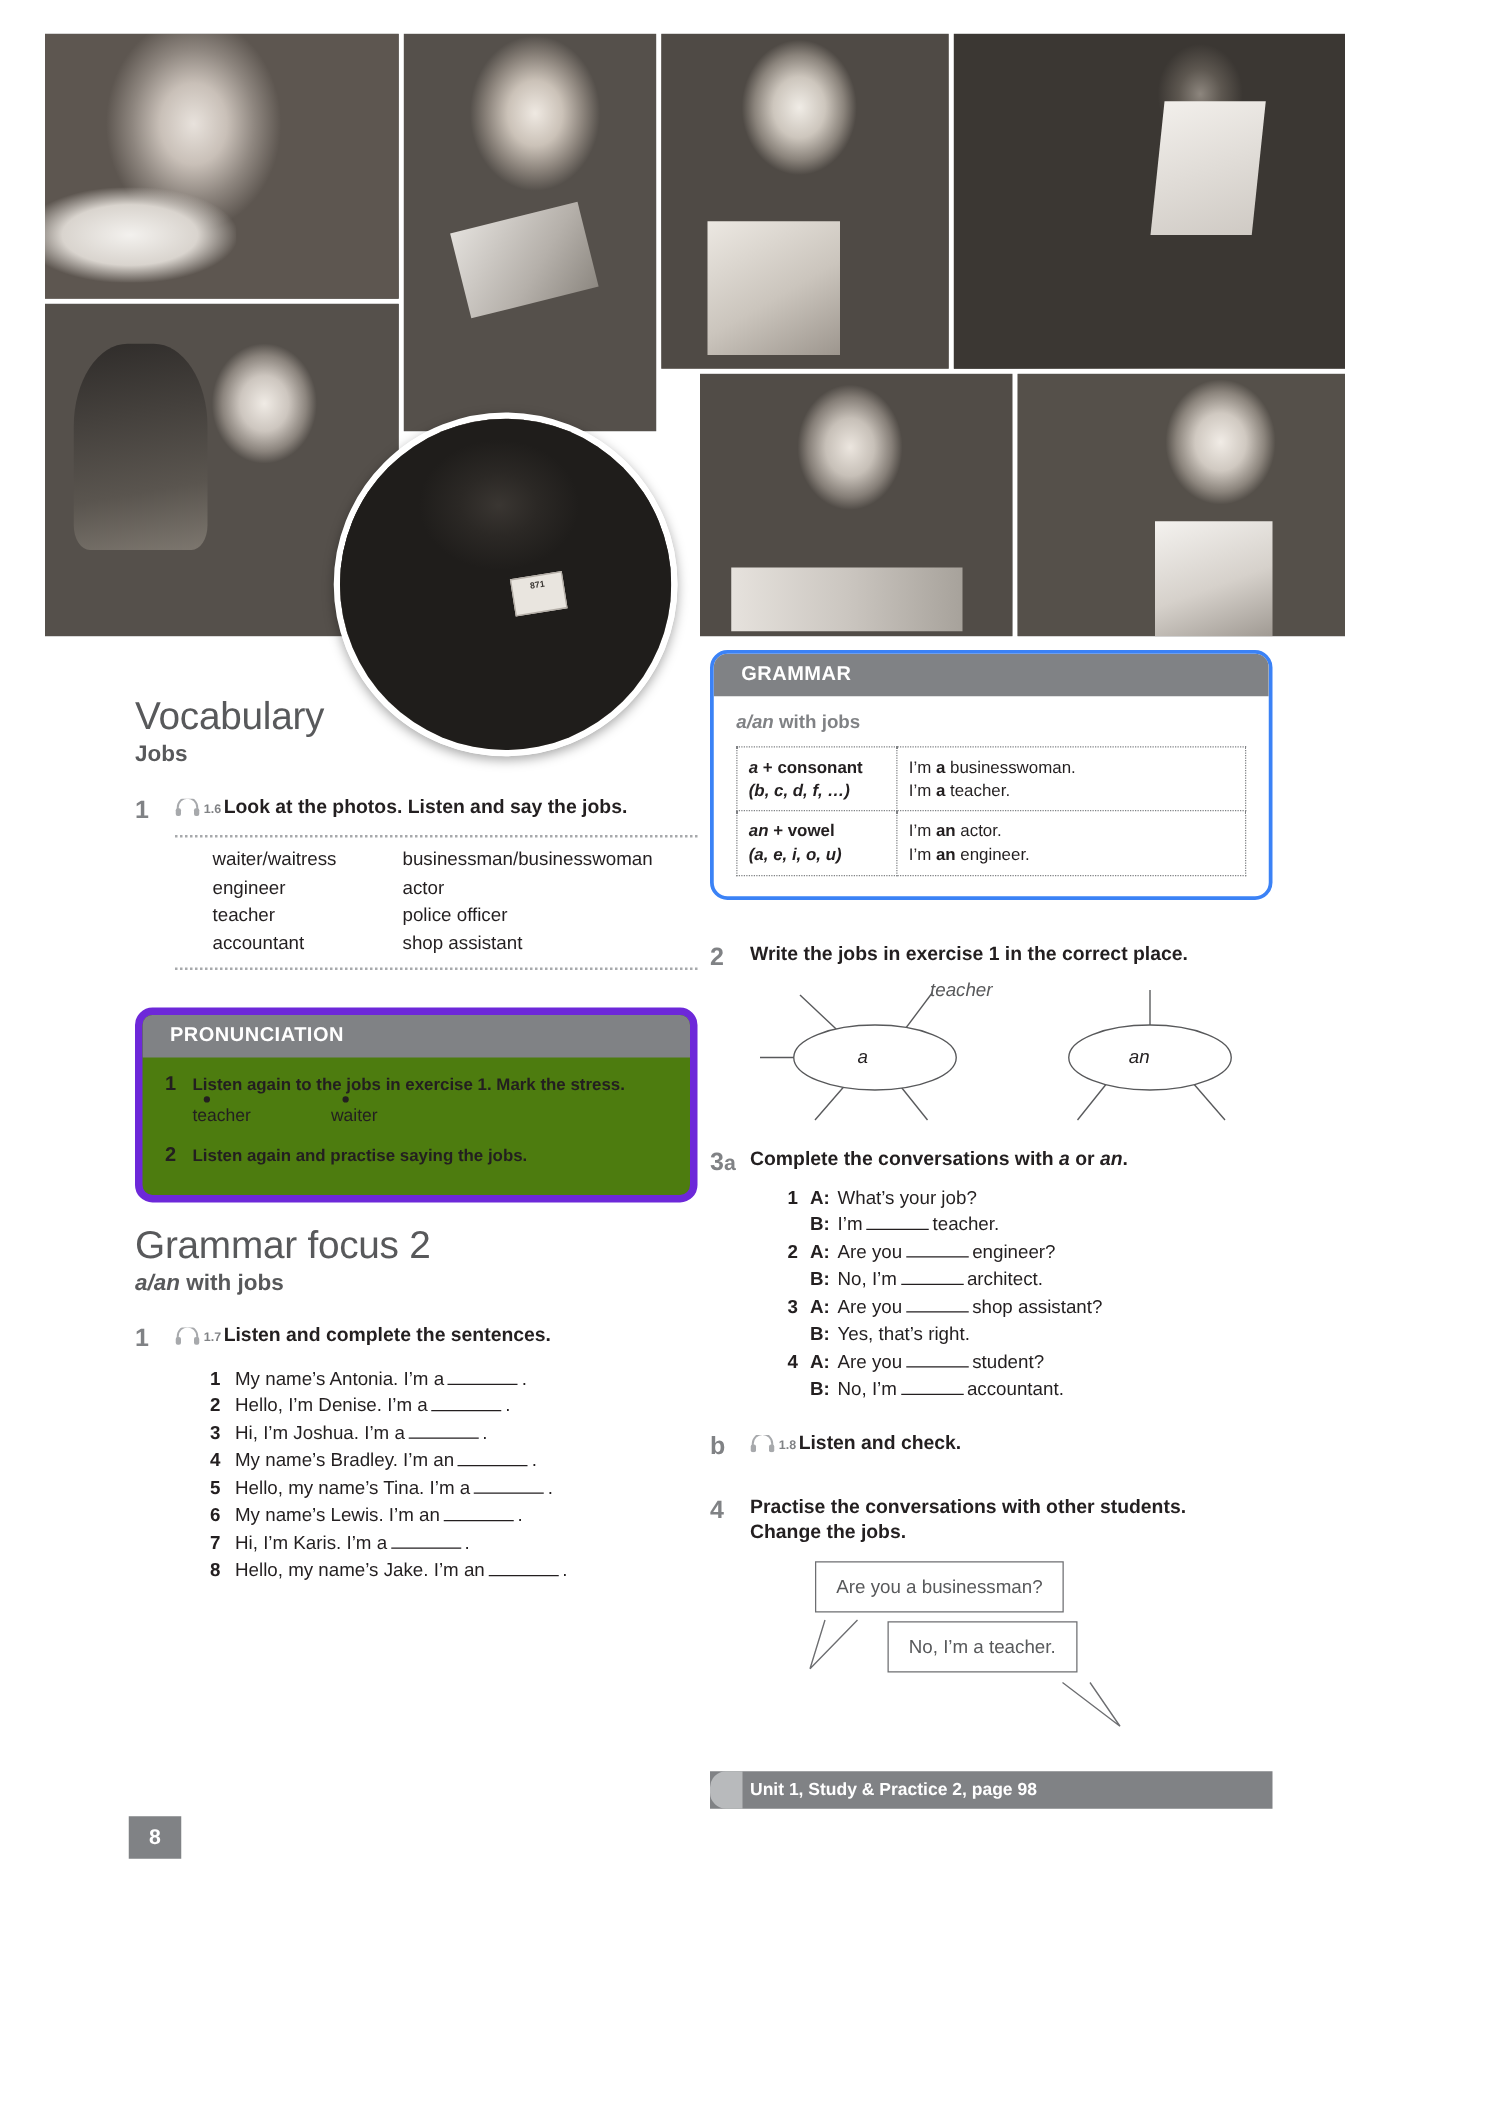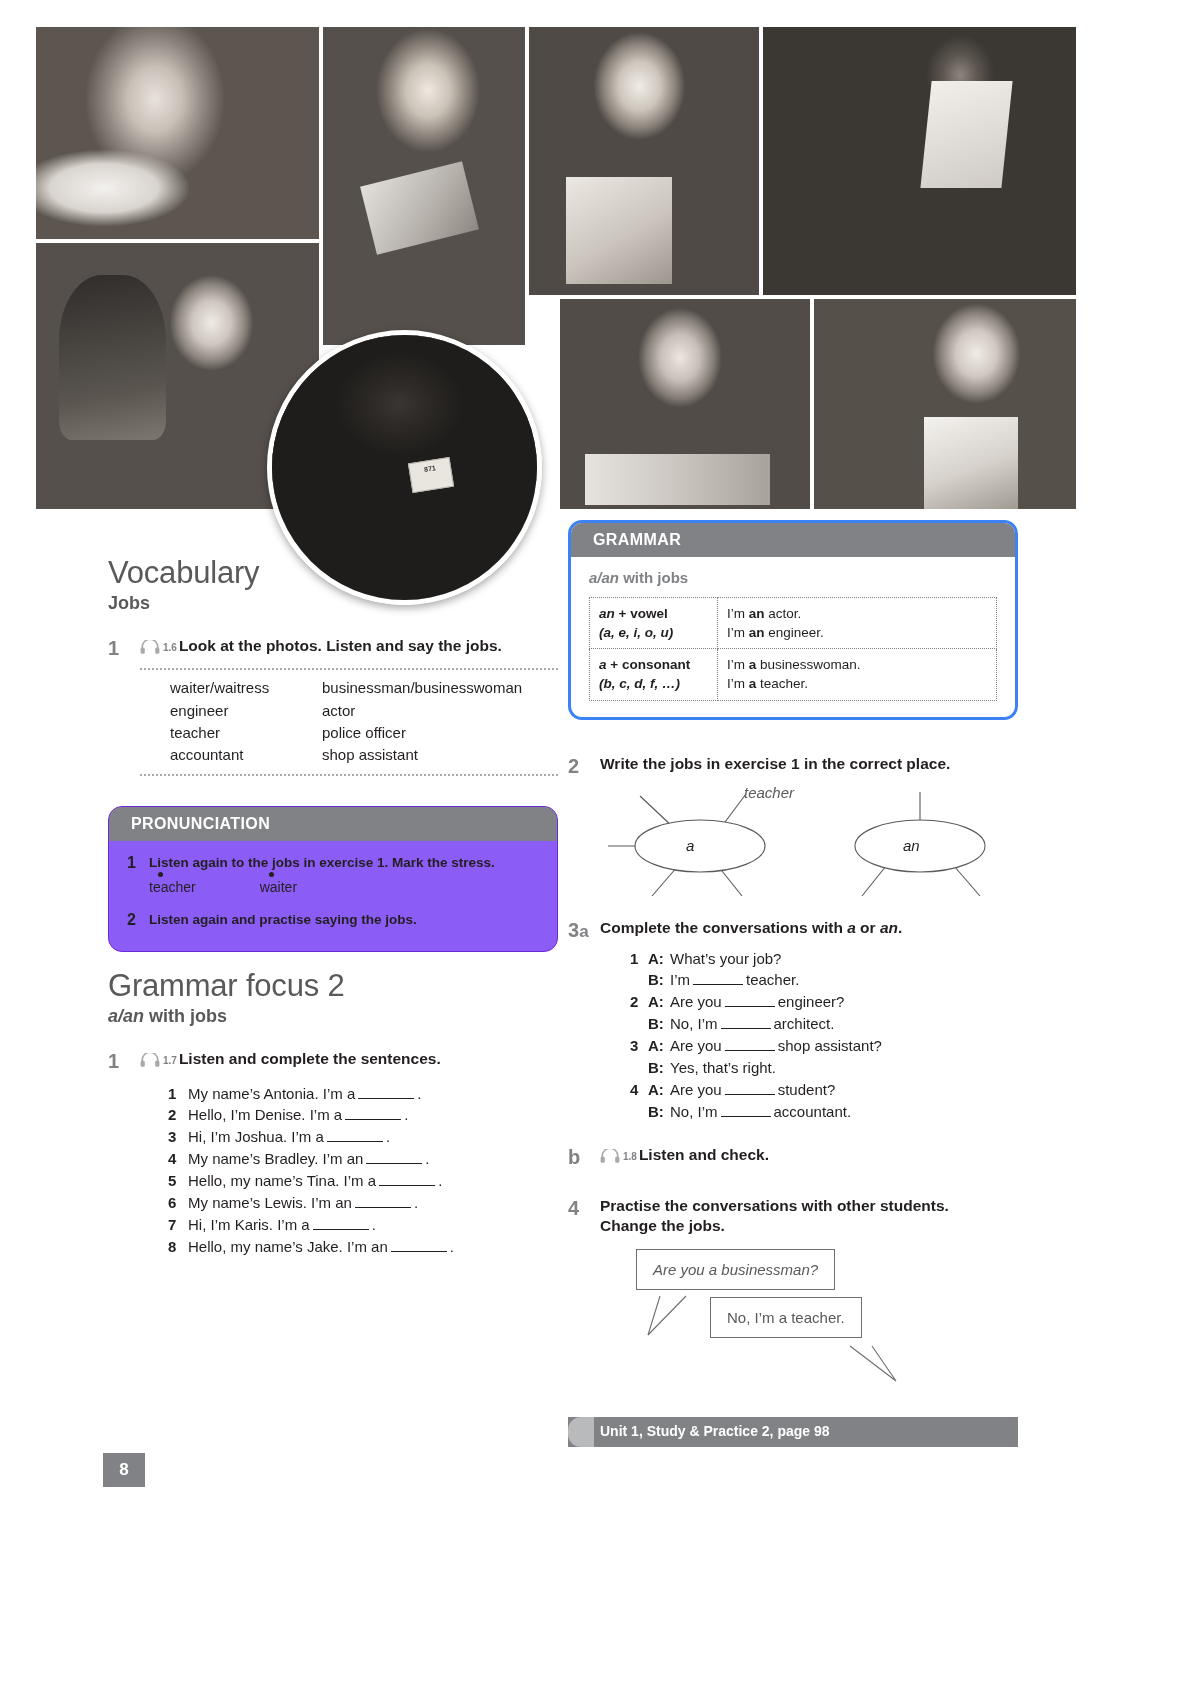--- a/index.html
+++ b/index.html
@@ -213,24 +213,24 @@
     display: flex;
     font-size: 15px;
     color: #231f20;
   }
   .wordlist .wl-col { line-height: 1.47; }
   .wordlist .wl-col:first-child { width: 152px; }
 
   
   .panel {
     margin-top: 30px;
-    border: 1px solid #6d28d9;
+    border: 6px solid #6d28d9;
     border-radius: 14px;
     overflow: hidden;
-    background: #8b5cf6;
+    background: #4d7c0f;
   }
   .panel-head {
     background: #808285;
     color: #ffffff;
     font-size: 16px;
     font-weight: bold;
     letter-spacing: 0.4px;
     padding: 8px 0 8px 22px;
   }
   .panel-body { padding: 13px 18px 18px 18px; }
@@ -324,21 +324,21 @@
   
   .bubbles { position: relative; height: 150px; margin-top: 12px; }
   .bubble {
     position: absolute;
     border: 1px solid #6d6e71;
     background: #fff;
     font-size: 15px;
     color: #58595b;
     padding: 11px 16px;
   }
-  .bubble.b1 { left: 36px; top: 0; font-style: italic; }
+  .bubble.b1 { left: 52px; top: 0; }
   .bubble.b2 { left: 110px; top: 48px; }
 
   
   .banner {
     margin-top: 18px;
     position: relative;
     height: 30px;
   }
   .banner-bar {
     position: absolute;
@@ -515,36 +515,36 @@
 <div class="col-right">
 
   <div class="grammar-box">
     <div class="grammar-head">GRAMMAR</div>
     <div class="grammar-body">
       <div class="grammar-title"><span class="ital">a/an</span><span> with jobs</span></div>
       <table class="gtable">
         <tbody>
             <tr>
           <td class="left-cell">
+            <span class="ital">a</span><span> + consonant</span><br>
+            <span class="ital">(b, c, d, f, …)</span>
+          </td>
+          <td>
+            <span>I’m </span><span class="b">a</span><span> businesswoman.</span><br>
+            <span>I’m </span><span class="b">a</span><span> teacher.</span>
+          </td>
+        </tr>
+        <tr>
+          <td class="left-cell">
             <span class="ital">an</span><span> + vowel</span><br>
             <span class="ital">(a, e, i, o, u)</span>
           </td>
           <td>
             <span>I’m </span><span class="b">an</span><span> actor.</span><br>
             <span>I’m </span><span class="b">an</span><span> engineer.</span>
-          </td>
-        </tr>
-        <tr>
-          <td class="left-cell">
-            <span class="ital">a</span><span> + consonant</span><br>
-            <span class="ital">(b, c, d, f, …)</span>
-          </td>
-          <td>
-            <span>I’m </span><span class="b">a</span><span> businesswoman.</span><br>
-            <span>I’m </span><span class="b">a</span><span> teacher.</span>
           </td>
         </tr>
       </tbody>
         </table>
     </div>
   </div>
 
   <div class="exercise" style="margin-top:34px">
     <div class="ex-num">2</div>
     <div class="ex-body">

